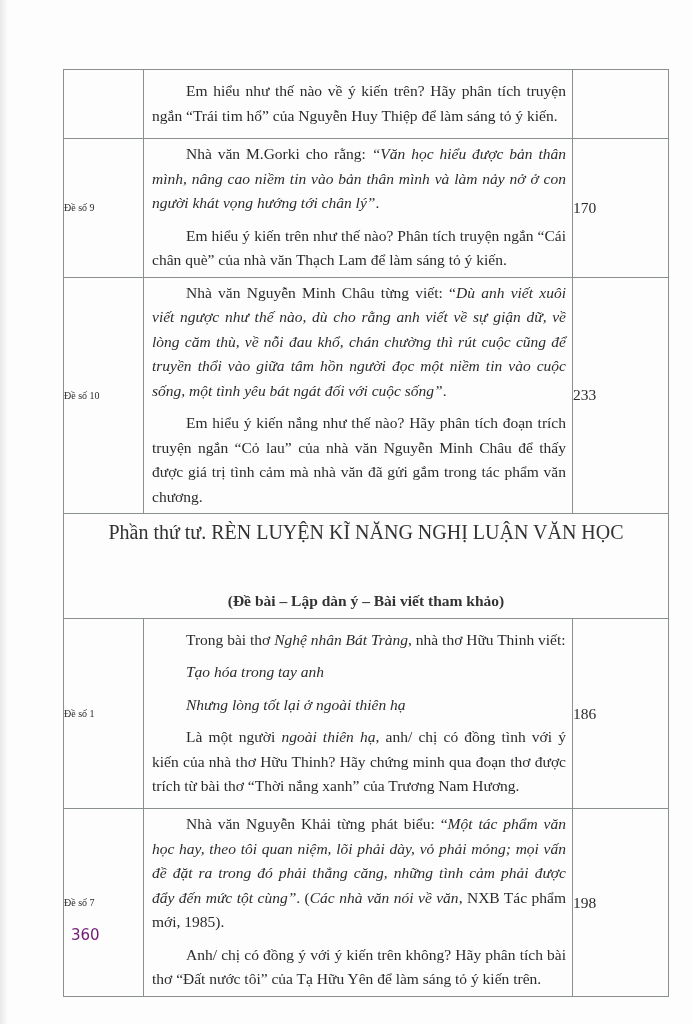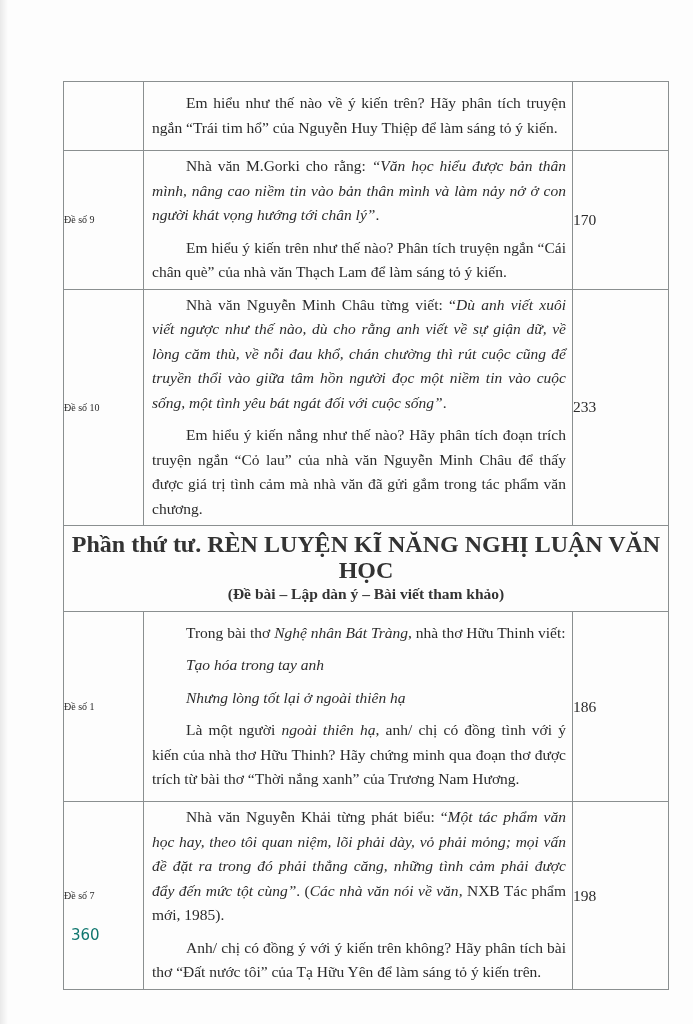--- a/index.html
+++ b/index.html
@@ -7,39 +7,39 @@
     width: 693px; height: 1024px; background: #fdfdfd;
     position: relative; overflow: hidden;
     font-family: "Liberation Serif", "DejaVu Serif", serif;
     color: #2b2b2b;
   }
   .page-edge {
     position: absolute; left: 0; top: 0; width: 8px; height: 1024px;
     background: linear-gradient(to right, #e9e9e9, #fdfdfd);
   }
   table.toc {
-    position: absolute; left: 63px; top: 81px; width: 590px;
+    position: absolute; left: 63px; top: 69px; width: 590px;
     border-collapse: collapse; table-layout: fixed;
   }
   table.toc td {
     border: 1px solid #8a8f90; vertical-align: middle; padding: 0;
   }
   td.col-label { width: 79px; text-align: left; font-size: 10px; }
   td.col-text { width: 414px; padding: 3px 6px 4px 8px !important; font-size: 15.5px; line-height: 24.5px; text-align: justify; }
   td.col-page { width: 95px; text-align: left; font-size: 15.5px; }
   .para { text-indent: 34px; margin: 0; }
   .para + .para { margin-top: 8px; }
   .verse { margin: 4px 0 2px 0; font-style: italic; }
   i { font-style: italic; }
   td.section-head { text-align: center; padding: 5px 0 6px 0 !important; }
-  .sec-title { font-weight: bold; font-size: 24px; line-height: 26px; color: #333; }
-  .sec-sub { font-weight: bold; font-size: 15.5px; line-height: 22px; color: #333; }
+  .sec-title { font-weight: normal; font-size: 20px; line-height: 26px; color: #333; }
+  .sec-sub { font-weight: bold; font-size: 15.5px; line-height: 22px; color: #333; margin-top: 45px; }
   .page-number {
     position: absolute; left: 71px; top: 926px;
-    font-family: "DejaVu Sans", "Liberation Sans", sans-serif; font-size: 15px; color: #0f766e;
+    font-family: "DejaVu Sans", "Liberation Sans", sans-serif; font-size: 15px; color: #701a75;
   }
 </style>
 </head>
 <body>
 
 <div class="page-edge"></div>
 
 <table class="toc">
   <tbody id="tbody">
 

